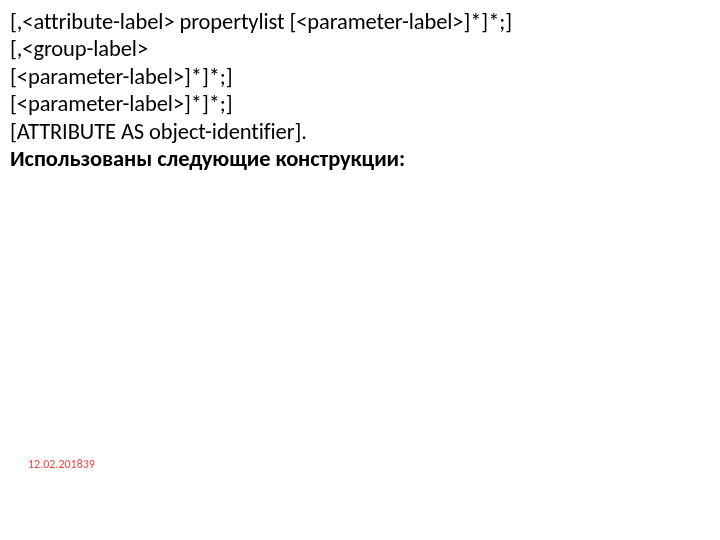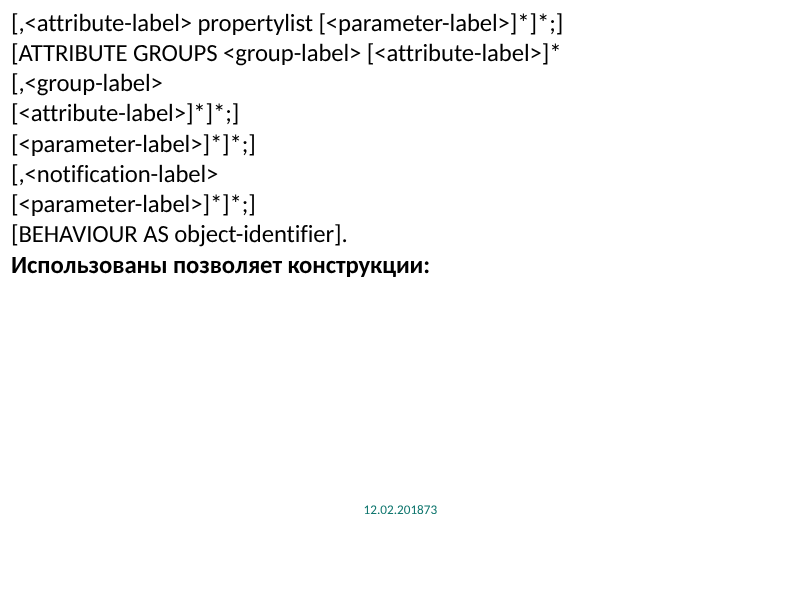--- a/index.html
+++ b/index.html
@@ -28,38 +28,35 @@
   .body-text .bold {
     font-weight: 700;
   }
   .footer {
     position: absolute;
     bottom: 10px;
     left: 0;
     right: 0;
     padding: 0 20px 0 28px;
     display: flex;
-    justify-content: center;
+    justify-content: flex-start;
     font-size: 12px;
-    color: #0f766e;
+    color: #ef4444;
   }
 </style>
 </head>
 <body>
 
 <div class="slide">
   <div class="body-text">
     <div>[,&lt;attribute-label&gt; propertylist [&lt;parameter-label&gt;]*]*;]</div>
-    <div>[ATTRIBUTE GROUPS &lt;group-label&gt; [&lt;attribute-label&gt;]*</div>
     <div>[,&lt;group-label&gt;</div>
-    <div>[&lt;attribute-label&gt;]*]*;]</div>
     <div>[&lt;parameter-label&gt;]*]*;]</div>
-    <div>[,&lt;notification-label&gt;</div>
     <div>[&lt;parameter-label&gt;]*]*;]</div>
-    <div>[BEHAVIOUR AS object-identifier].</div>
-    <div class="bold">Использованы позволяет конструкции:</div>
+    <div>[ATTRIBUTE AS object-identifier].</div>
+    <div class="bold">Использованы следующие конструкции:</div>
   </div>
 
   <div class="footer">
     <span>12.02.2018</span>
-    <span>73</span>
+    <span>39</span>
   </div>
 </div>
 
 </body></html>

